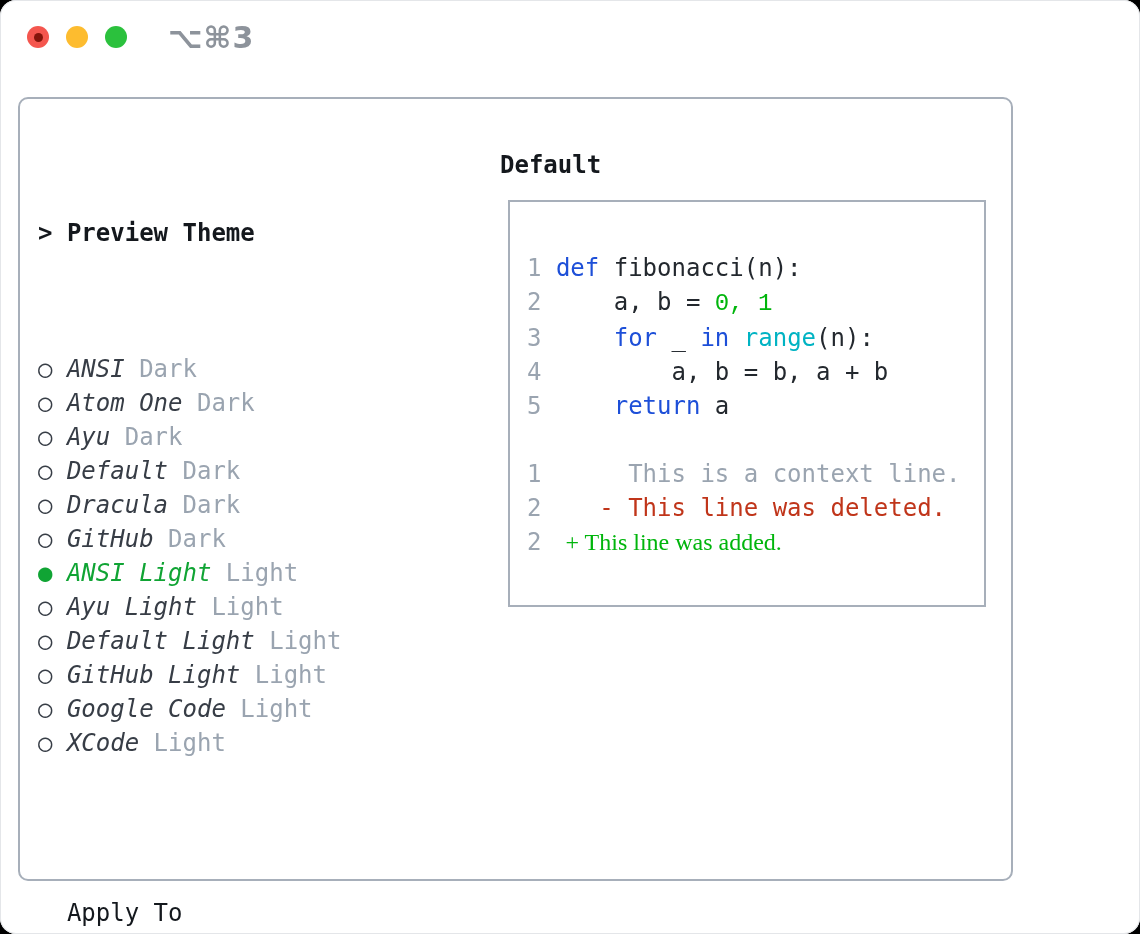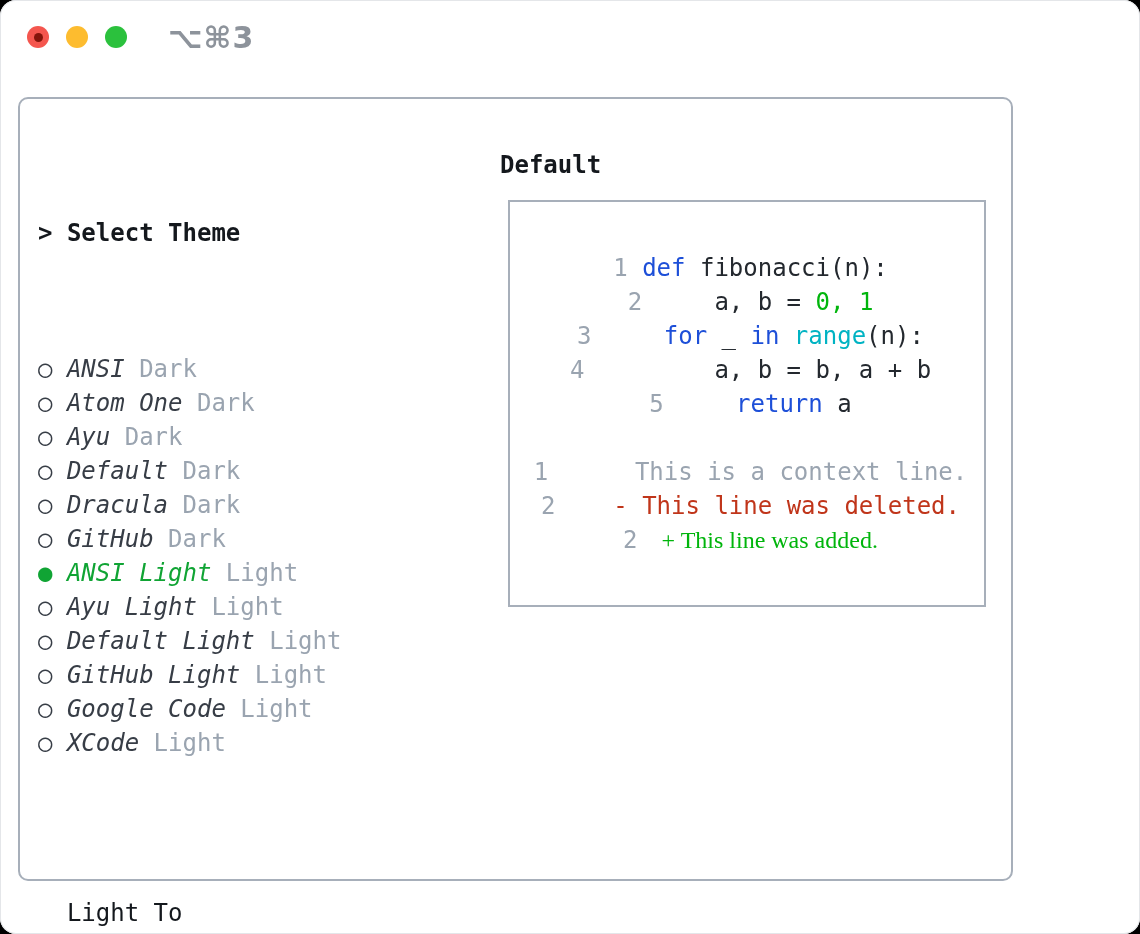--- a/index.html
+++ b/index.html
@@ -31,27 +31,27 @@
   .theme-item .marker{color:var(--text-item);}
   .theme-item .name{color:var(--text-item);font-style:italic;}
   .theme-item .variant{color:var(--muted-gray);}
   .theme-item.selected .marker,
   .theme-item.selected .name{color:var(--accent-green);}
   .apply-heading{margin-top:34px;padding-left:2ch;color:var(--text-heading);}
   
   .right-col{flex:1;font-size:24px;line-height:34px;}
   .preview-heading{font-weight:bold;color:var(--text-heading);white-space:pre;}
   .preview-box{margin-top:18px;margin-left:8px;width:478px;height:407px;border:2px solid var(--border-gray);
-               padding:49px 10px 16px 17px;overflow:hidden;text-align:center;}
+               padding:49px 10px 16px 17px;overflow:hidden;}
   .preview-box pre{margin:0;font-family:inherit;font-size:24px;line-height:34px;}
   .code-line,.diff-line{white-space:pre;}
   .ln{color:var(--muted-gray);}
   .tok-pl{color:var(--code-text);}
   .tok-kw{color:var(--keyword-blue);}
-  .tok-num{color:var(--number-green);}
+  .tok-num{color:var(--number-green);font-family:Liberation Mono, monospace;}
   .tok-builtin{color:var(--builtin-cyan);}
   .diff-block{margin-top:34px;}
   .diff-line.context .txt{color:var(--muted-gray);margin-top:40px;}
   .diff-line.deleted .txt{color:var(--diff-deleted);margin-top:25px;}
   .diff-line.added .txt{color:var(--diff-added);font-family:Liberation Serif, serif;}
 </style>
 </head>
 <body>
 
 <div class="screen">
@@ -64,25 +64,25 @@
           </span>
         <span class="light yellow"></span>
         <span class="light green"></span>
       </div>
       <div class="window-title">⌥⌘3</div>
     </div>
 
     <div class="panel">
 
       <div class="left-col">
-        <div class="row heading-row"><span class="caret">&gt;</span><span> </span><span class="heading">Select Theme</span></div>
+        <div class="row heading-row"><span class="caret">&gt;</span><span> </span><span class="heading">Preview Theme</span></div>
 
         <div id="theme-list"><div class="row theme-item"><span class="marker">○</span> <span class="name">ANSI</span> <span class="variant">Dark</span></div><div class="row theme-item"><span class="marker">○</span> <span class="name">Atom One</span> <span class="variant">Dark</span></div><div class="row theme-item"><span class="marker">○</span> <span class="name">Ayu</span> <span class="variant">Dark</span></div><div class="row theme-item"><span class="marker">○</span> <span class="name">Default</span> <span class="variant">Dark</span></div><div class="row theme-item"><span class="marker">○</span> <span class="name">Dracula</span> <span class="variant">Dark</span></div><div class="row theme-item"><span class="marker">○</span> <span class="name">GitHub</span> <span class="variant">Dark</span></div><div class="row theme-item selected"><span class="marker">●</span> <span class="name">ANSI Light</span> <span class="variant">Light</span></div><div class="row theme-item"><span class="marker">○</span> <span class="name">Ayu Light</span> <span class="variant">Light</span></div><div class="row theme-item"><span class="marker">○</span> <span class="name">Default Light</span> <span class="variant">Light</span></div><div class="row theme-item"><span class="marker">○</span> <span class="name">GitHub Light</span> <span class="variant">Light</span></div><div class="row theme-item"><span class="marker">○</span> <span class="name">Google Code</span> <span class="variant">Light</span></div><div class="row theme-item"><span class="marker">○</span> <span class="name">XCode</span> <span class="variant">Light</span></div></div>
 
-        <div class="row apply-heading">Light To</div>
+        <div class="row apply-heading">Apply To</div>
 
         
 
         
       </div>
 
       <div class="right-col">
         <div class="preview-heading">Default</div>
         <div class="preview-box">
           <pre id="preview-code"><div class="code-line"><span class="ln">1</span> <span class="tok-kw">def</span><span class="tok-pl"> fibonacci(n):</span></div><div class="code-line"><span class="ln">2</span> <span class="tok-pl">    a, b = </span><span class="tok-num">0, 1</span></div><div class="code-line"><span class="ln">3</span> <span class="tok-pl">    </span><span class="tok-kw">for</span><span class="tok-pl"> _ </span><span class="tok-kw">in</span><span class="tok-pl"> </span><span class="tok-builtin">range</span><span class="tok-pl">(n):</span></div><div class="code-line"><span class="ln">4</span> <span class="tok-pl">        a, b = b, a + b</span></div><div class="code-line"><span class="ln">5</span> <span class="tok-pl">    </span><span class="tok-kw">return</span><span class="tok-pl"> a</span></div><div class="diff-block"><div class="diff-line context"><span class="ln">1</span><span class="txt">      This is a context line.</span></div><div class="diff-line deleted"><span class="ln">2</span><span class="txt">    - This line was deleted.</span></div><div class="diff-line added"><span class="ln">2</span><span class="txt">    + This line was added.</span></div></div></pre>

